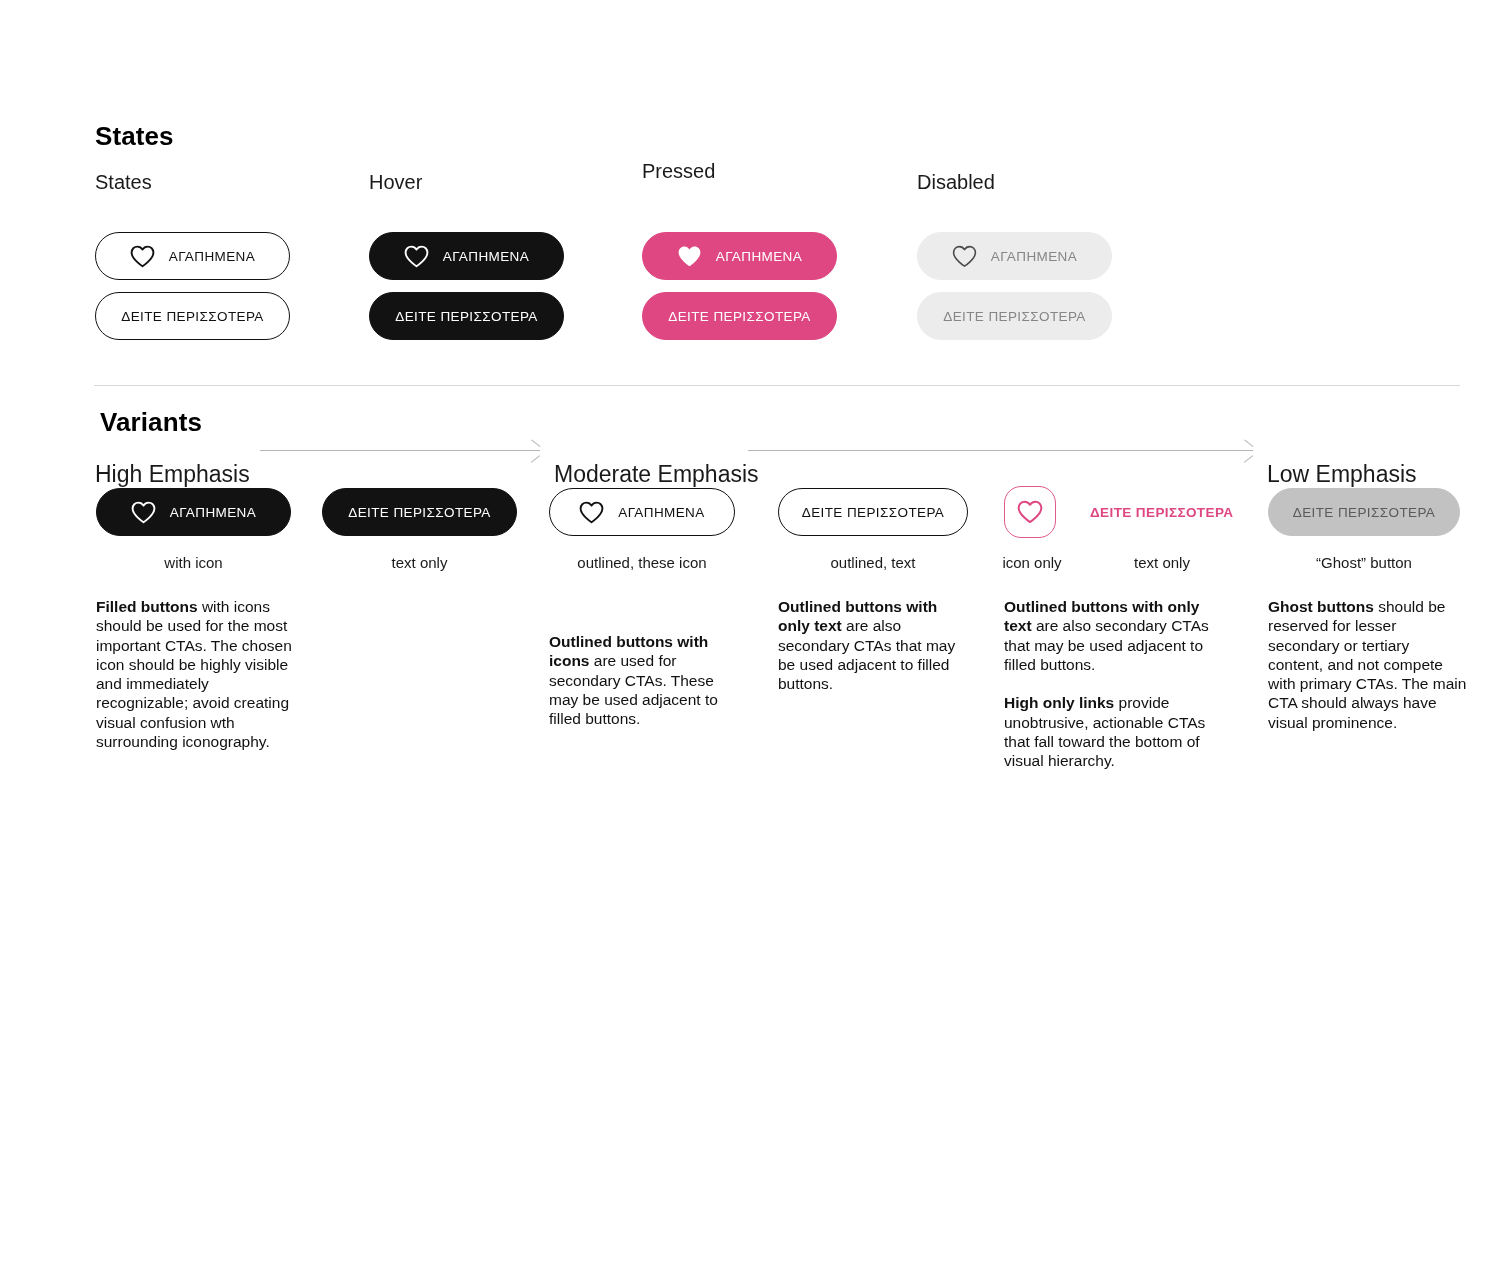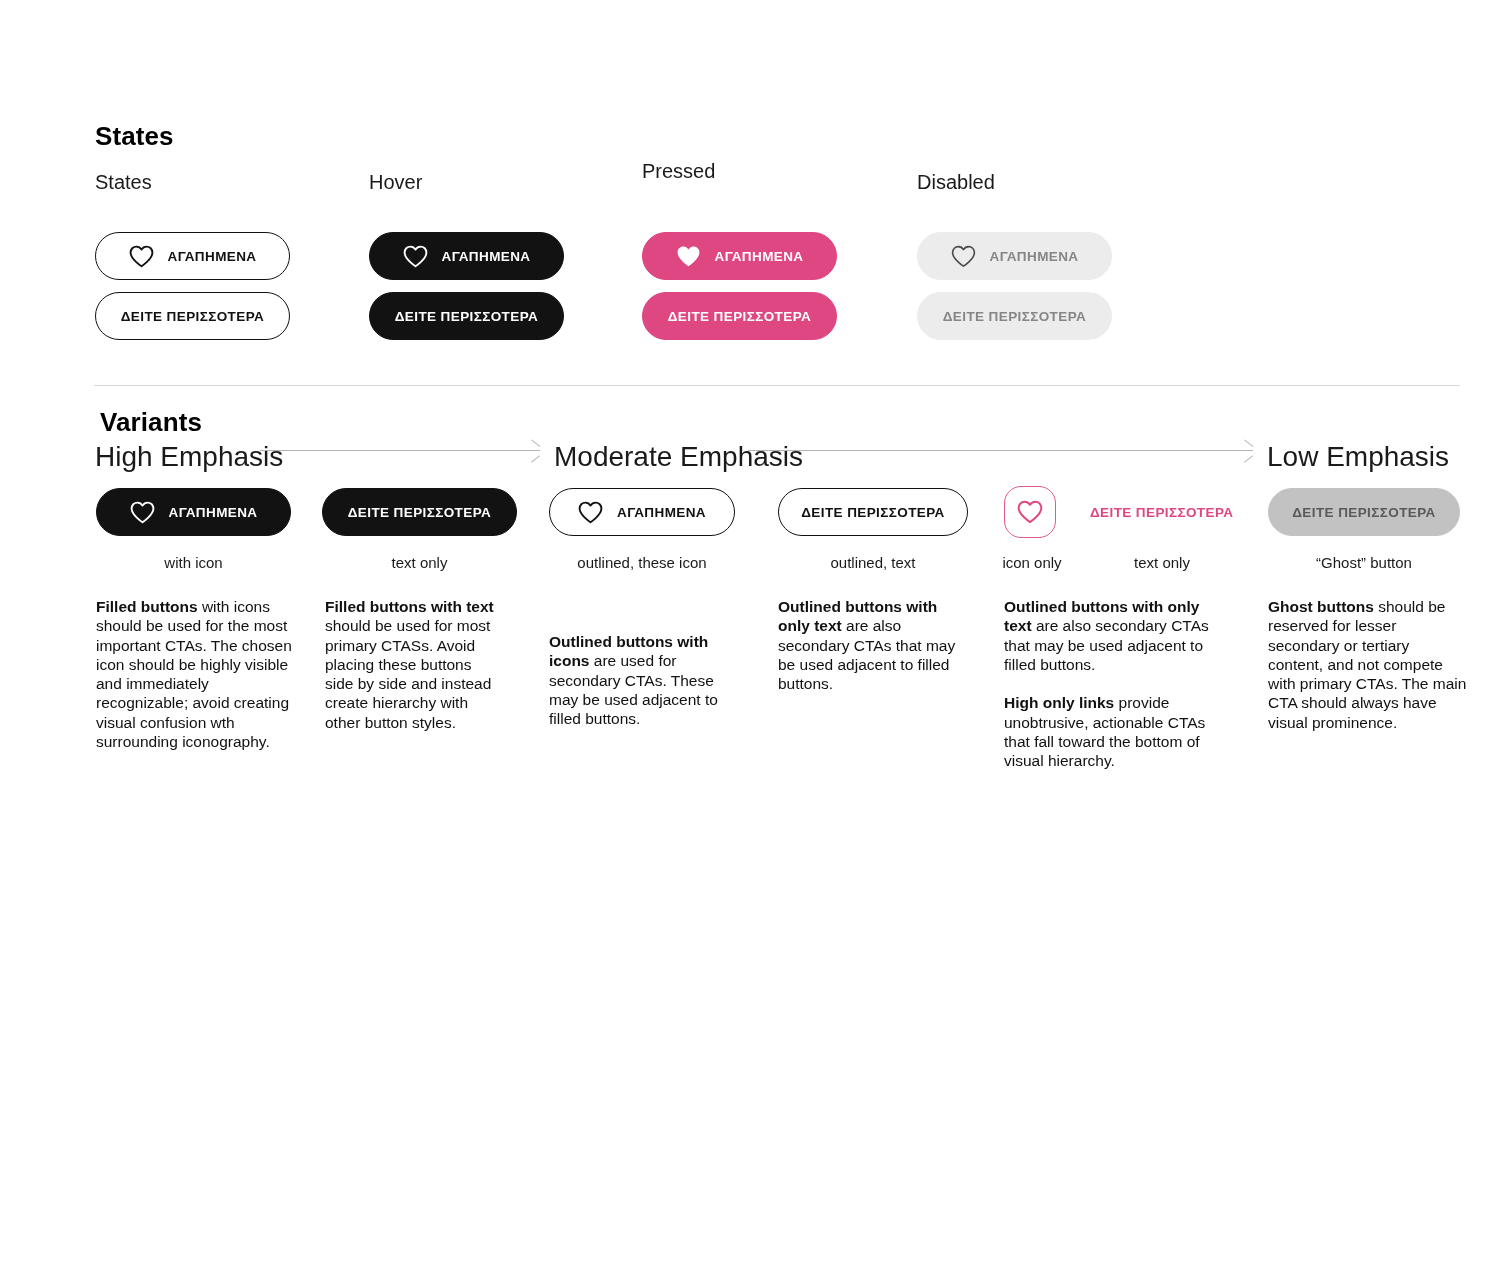--- a/index.html
+++ b/index.html
@@ -25,23 +25,24 @@
     font-weight: bold;
     color: #000;
     letter-spacing: 0.1px;
   }
   .state-label {
     font-size: 20px;
     font-weight: normal;
     color: #1a1a1a;
   }
   .emph-label {
-    font-size: 28px;
+    font-size: 23px;
     color: #1a1a1a;
     white-space: nowrap;
+    margin-top: 20px;
   }
   .caption {
     font-size: 15px;
     color: #1a1a1a;
     text-align: center;
   }
   .desc {
     font-size: 15.5px;
     line-height: 19.3px;
     color: #111;
@@ -54,21 +55,21 @@
   .btn {
     box-sizing: border-box;
     display: inline-flex;
     align-items: center;
     justify-content: center;
     gap: 14px;
     height: 48px;
     padding: 0 24px;
     border-radius: 999px;
     font-size: 13.5px;
-    font-weight: bold;
+    font-weight: normal;
     letter-spacing: 0.4px;
     white-space: nowrap;
     cursor: pointer;
     user-select: none;
   }
   .btn .lbl { line-height: 1; position: relative; top: 1px; }
 
   .btn-outline { background: #ffffff; border: 1.6px solid #111111; color: #111111; }
   .btn-filled  { background: #121212; border: 1.6px solid #121212; color: #ffffff; }
   .btn-pressed { background: #DE4782; border: 1.6px solid #DE4782; color: #ffffff; }
@@ -235,23 +236,20 @@
   <div class="caption abs" style="left:1110px; top:554px; width:104px;">text only</div>
 
   <div class="btn btn-ghost abs" style="left:1268px; top:488px; width:192px;">
     <span class="lbl">ΔΕΙΤΕ ΠΕΡΙΣΣΟΤΕΡΑ</span>
   </div>
   <div class="caption abs" style="left:1268px; top:554px; width:192px;">“Ghost” button</div>
 
   <div class="desc abs" style="left:96px;  top:597px; width:196px;">
       <p><b>Filled buttons</b> with icons should be used for the most important CTAs. The chosen icon should be highly visible and immediately recognizable; avoid creating visual confusion wth surrounding iconography.</p>
     </div>
-  <div class="desc abs" style="left:325px; top:597px; width:178px;">
-      <p><b>Filled buttons with text</b> should be used for most primary CTASs. Avoid placing these buttons side by side and instead create hierarchy with other button styles.</p>
-    </div>
   <div class="desc abs" style="left:549px; top:632px; width:196px;">
       <p><b>Outlined buttons with icons</b> are used for secondary CTAs. These may be used adjacent to filled buttons.</p>
     </div>
   <div class="desc abs" style="left:778px; top:597px; width:190px;">
       <p><b>Outlined buttons with only text</b> are also secondary CTAs that may be used  adjacent to filled buttons.</p>
     </div>
   <div class="desc abs" style="left:1004px;top:597px; width:210px;">
       <p><b>Outlined buttons with only text</b> are also secondary CTAs that may be used adjacent to filled buttons.</p>
       <p><b>High only links</b> provide unobtrusive, actionable CTAs that fall toward the bottom of visual hierarchy.</p>
     </div>

